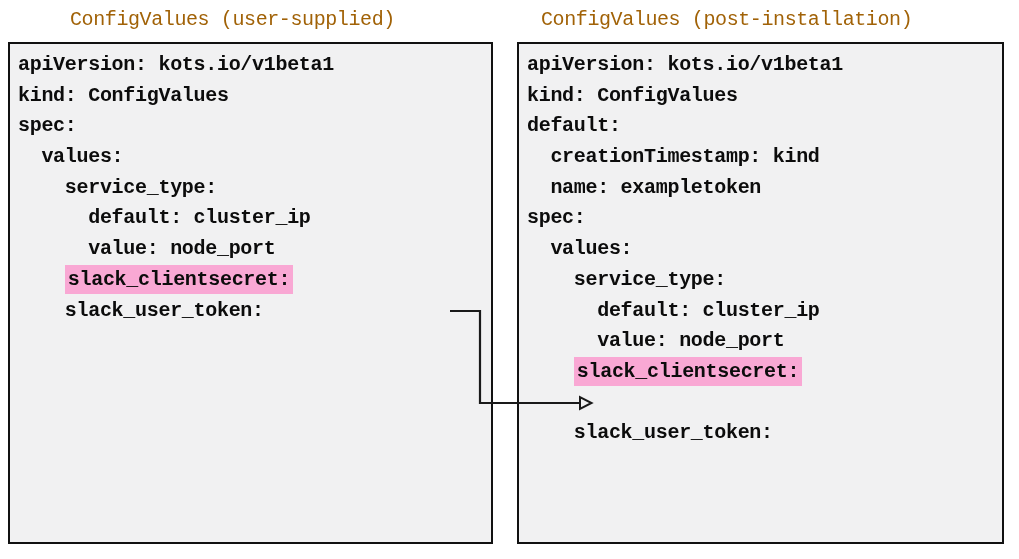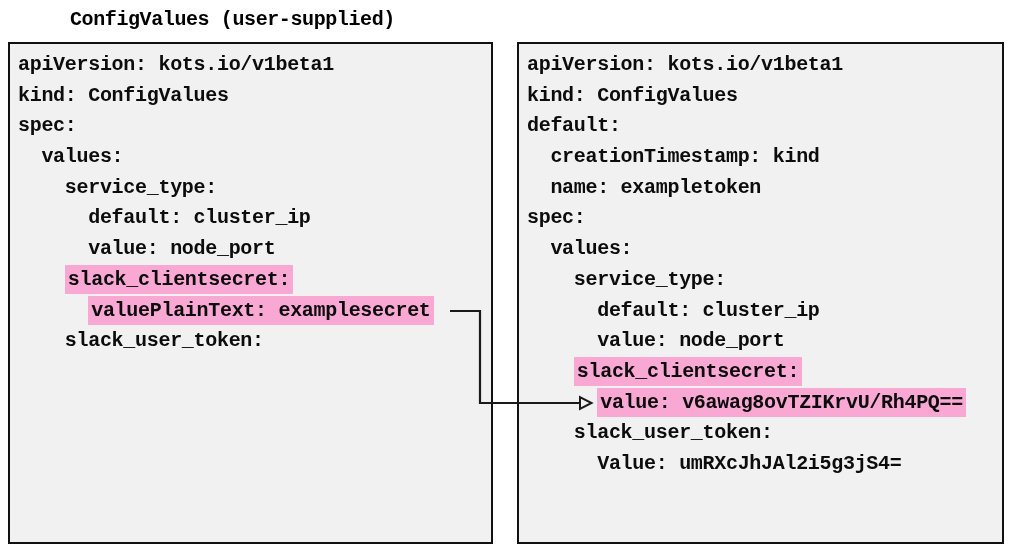--- a/index.html
+++ b/index.html
@@ -12,22 +12,22 @@
     width: 1019px;
     height: 559px;
     background: #ffffff;
     font-family: "Liberation Mono", "DejaVu Sans Mono", monospace;
     overflow: hidden;
   }
   .panel-title {
     position: absolute;
     top: 8px;
     font-size: 20px;
-    font-weight: bold;
-    color: #000000;
+    font-weight: normal;
+    color: #a16207;
     white-space: pre;
     letter-spacing: -0.4px;
   }
   #title-left  { left: 70px; }
   #title-right { left: 541px; }
   .code-panel {
     position: absolute;
     top: 42px;
     height: 502px;
     background: #f1f1f2;
@@ -58,50 +58,50 @@
     pointer-events: none;
   }
 </style>
 </head>
 <body>
 
 <div id="canvas">
 
   <div class="panel-title" id="title-left">ConfigValues (user-supplied)</div>
 
+  <div class="panel-title" id="title-right">ConfigValues (post-installation)</div>
 
   <div class="code-panel" id="panel-left">
       <div class="code-line"><span></span><span>apiVersion: kots.io/v1beta1</span></div>
       <div class="code-line"><span></span><span>kind: ConfigValues</span></div>
       <div class="code-line"><span></span><span>spec:</span></div>
       <div class="code-line"><span>  </span><span>values:</span></div>
       <div class="code-line"><span>    </span><span>service_type:</span></div>
       <div class="code-line"><span>      </span><span>default: cluster_ip</span></div>
       <div class="code-line"><span>      </span><span>value: node_port</span></div>
       <div class="code-line"><span>    </span><span class="hl">slack_clientsecret:</span></div>
-      <div class="code-line"><span>      </span><span class="hl">valuePlainText: examplesecret</span></div>
       <div class="code-line"><span>    </span><span>slack_user_token:</span></div>
       <div class="code-line"><span>      </span></div>
     </div>
 
   <div class="code-panel" id="panel-right">
       <div class="code-line"><span></span><span>apiVersion: kots.io/v1beta1</span></div>
       <div class="code-line"><span></span><span>kind: ConfigValues</span></div>
       <div class="code-line"><span></span><span>default:</span></div>
       <div class="code-line"><span>  </span><span>creationTimestamp: kind</span></div>
       <div class="code-line"><span>  </span><span>name: exampletoken</span></div>
       <div class="code-line"><span></span><span>spec:</span></div>
       <div class="code-line"><span>  </span><span>values:</span></div>
       <div class="code-line"><span>    </span><span>service_type:</span></div>
       <div class="code-line"><span>      </span><span>default: cluster_ip</span></div>
       <div class="code-line"><span>      </span><span>value: node_port</span></div>
       <div class="code-line"><span>    </span><span class="hl">slack_clientsecret:</span></div>
-      <div class="code-line"><span>      </span><span class="hl">value: v6awag8ovTZIKrvU/Rh4PQ==</span></div>
+      <div class="code-line"><span>      </span></div>
       <div class="code-line"><span>    </span><span>slack_user_token:</span></div>
-      <div class="code-line"><span>      </span><span>Value: umRXcJhJAl2i5g3jS4=</span></div>
+      <div class="code-line"><span>      </span></div>
     </div>
 
   <svg id="arrow-overlay" viewBox="0 0 1019 559" xmlns="http://www.w3.org/2000/svg">
     <path d="M 450 311 L 480 311 L 480 403 L 580 403" fill="none" stroke="#1a1a1a" stroke-width="2.2"></path>
     <path d="M 580 397.2 L 591.5 403 L 580 408.8 Z" fill="none" stroke="#1a1a1a" stroke-width="2"></path>
   </svg>
 
 </div>
 
 </body></html>

